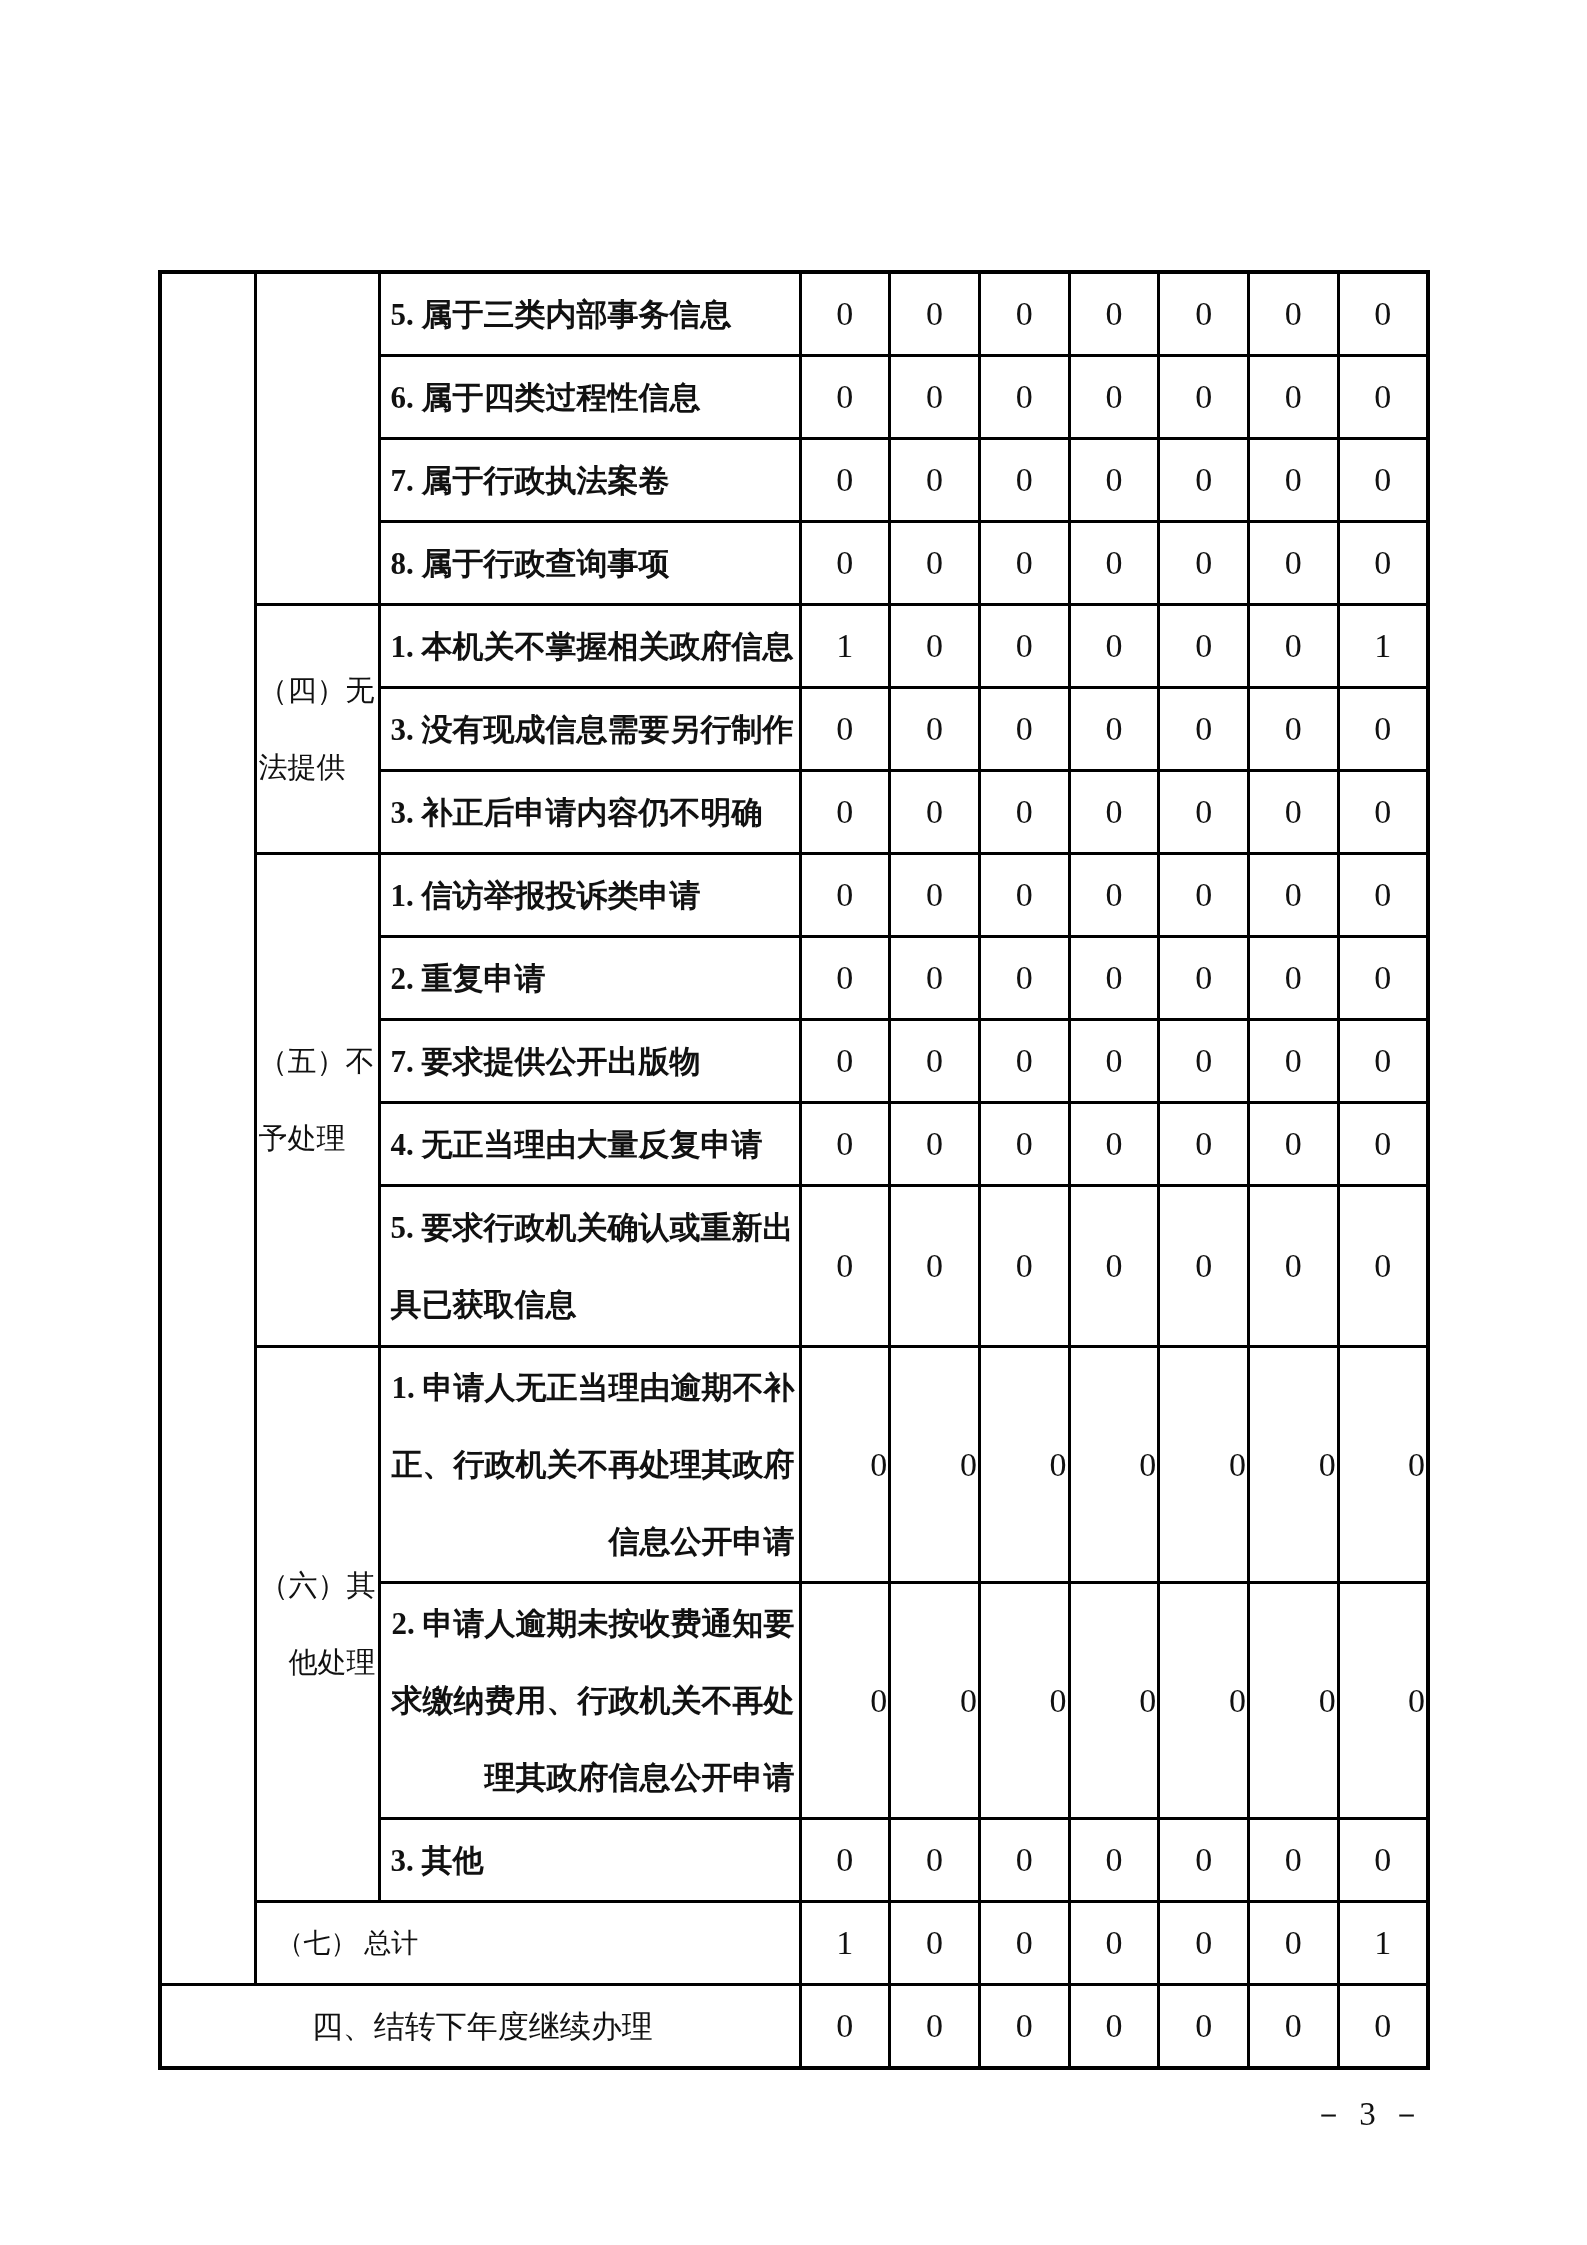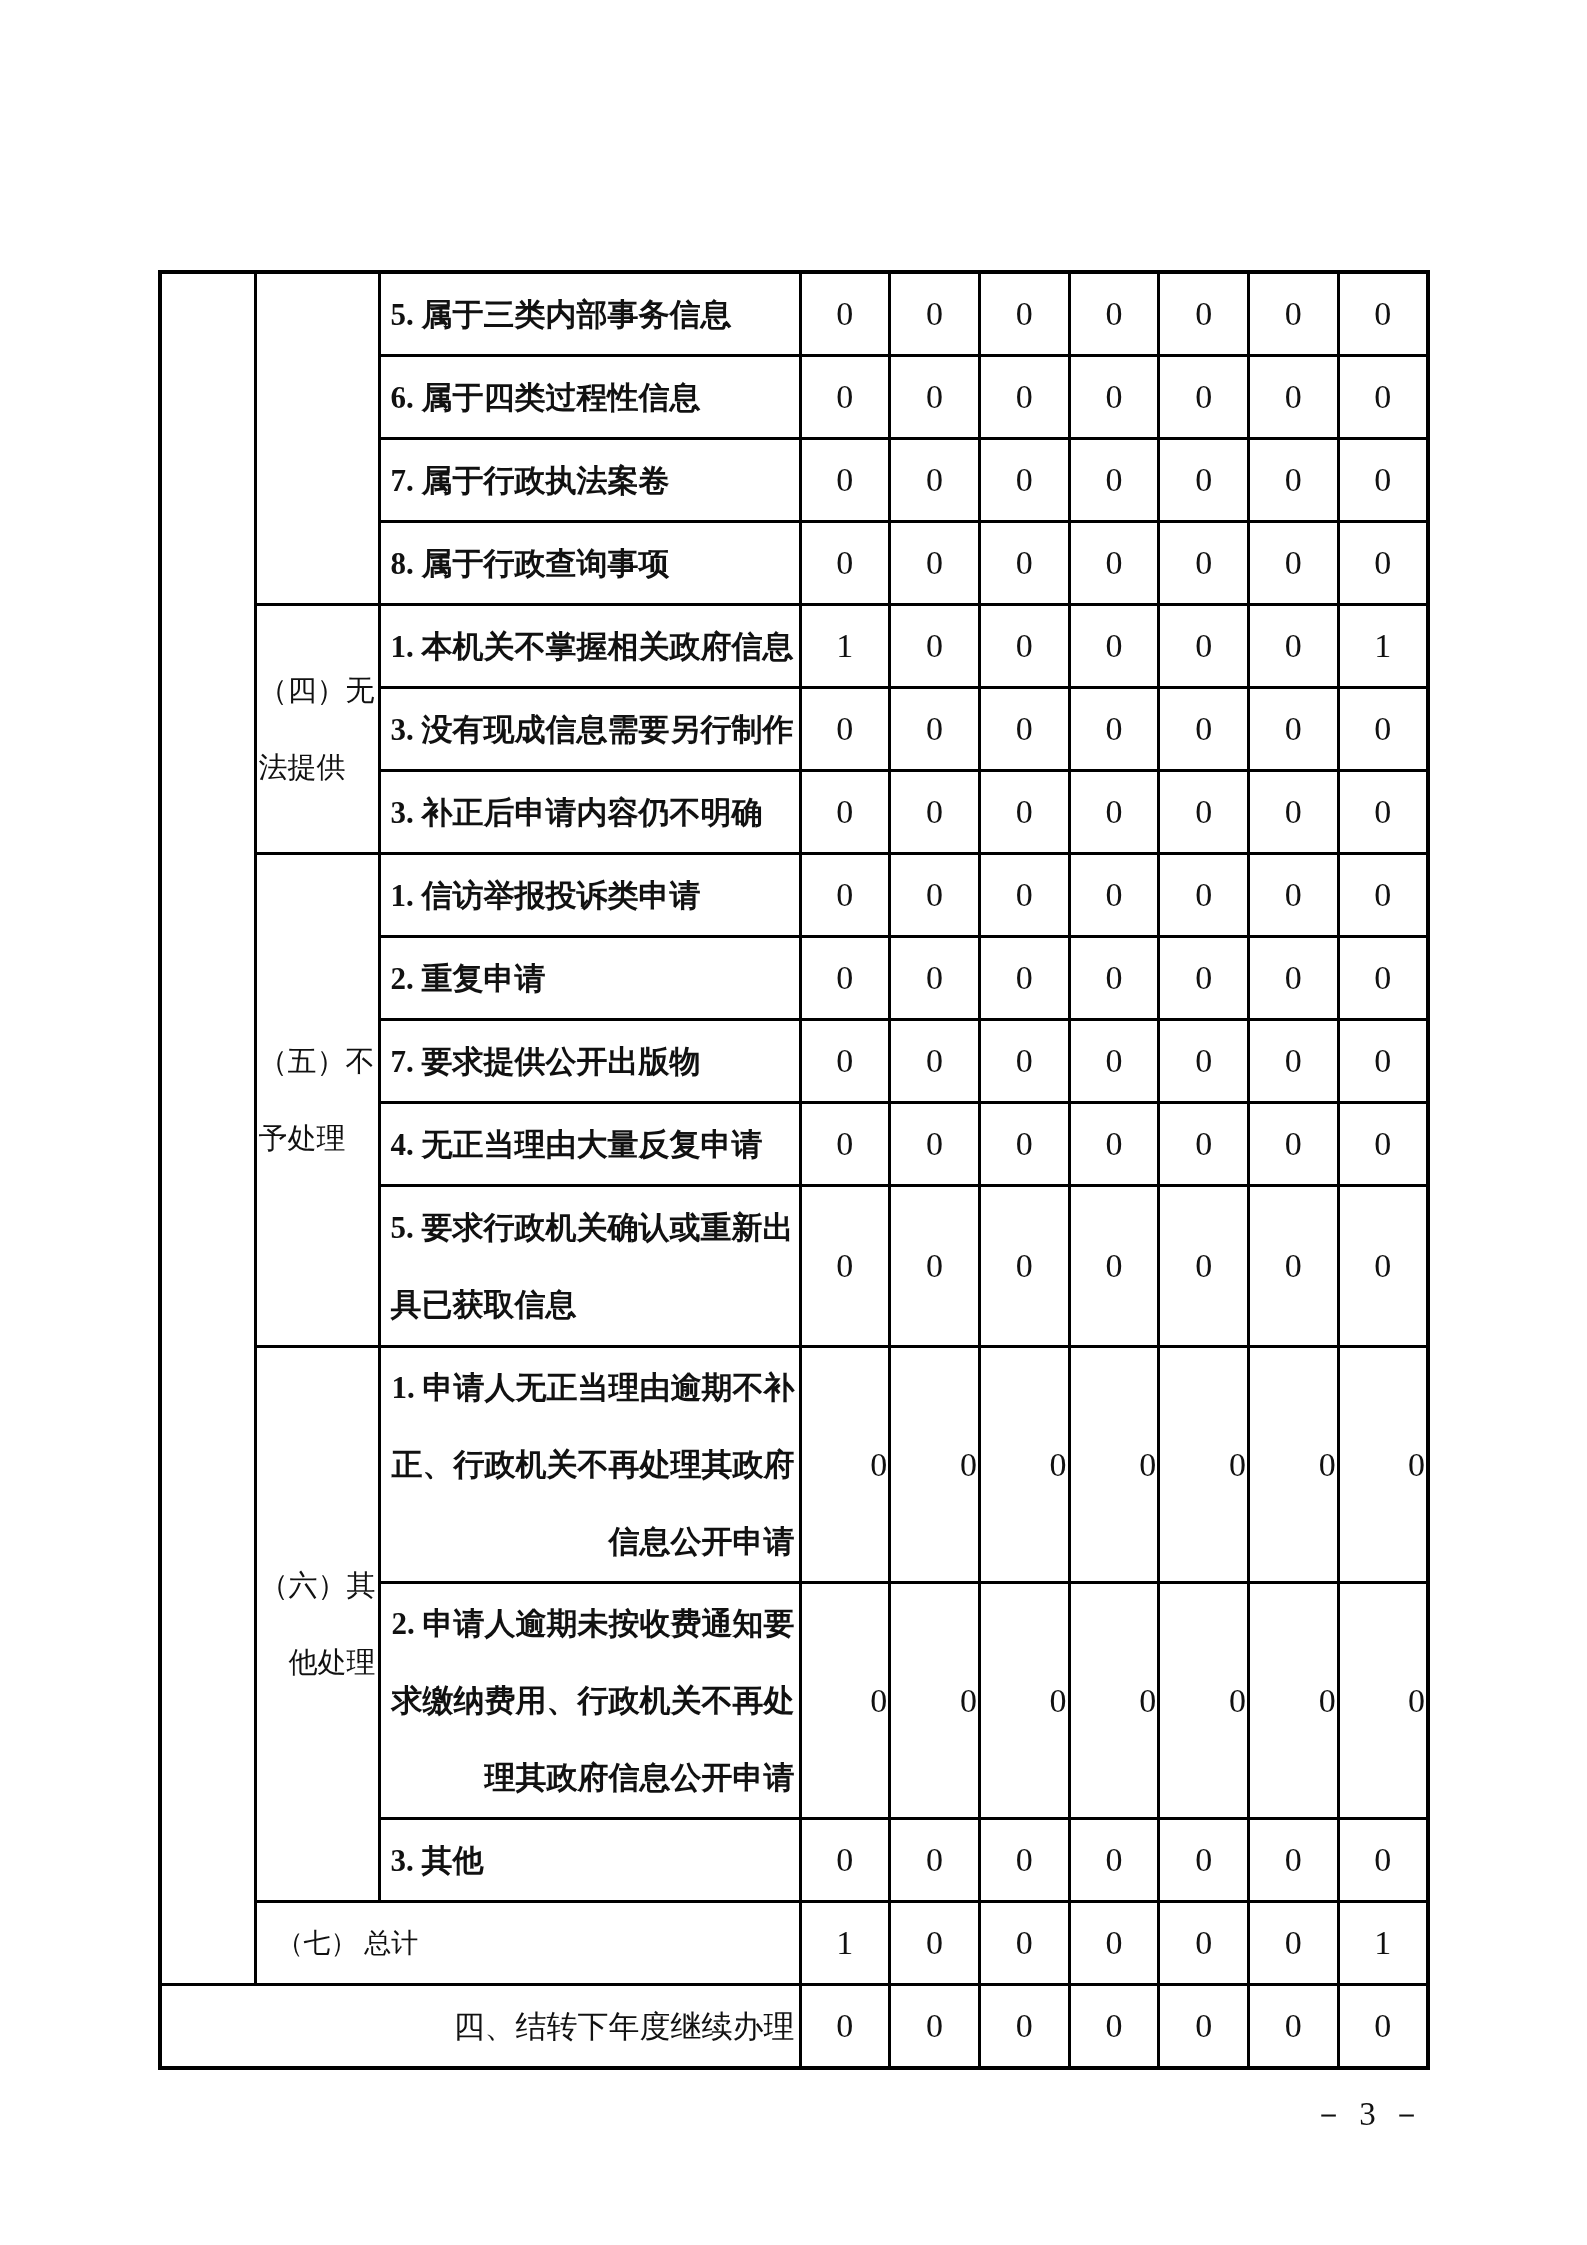--- a/index.html
+++ b/index.html
@@ -17,21 +17,21 @@
     border:3px solid #000;vertical-align:middle;overflow:hidden;
     word-break:break-all;
   }
   tr.h1>td{height:78px;}
   tr.h2>td{height:156px;}
   tr.h3>td{height:231px;text-align:right;}
   td.item{font-size:31px;line-height:77px;text-align:left;padding:0 4px 0 10px;font-weight:bold;}
   td.cat{font-size:29px;line-height:77px;text-align:left;padding:4px 2px;}
   td.val{font-size:34px;text-align:center;line-height:1;}
   td.total{font-size:27px;line-height:77px;text-align:left;padding:0 4px 0 20px;}
-  td.carry{font-size:31px;line-height:77px;text-align:right;padding:0 4px 0 8px;}
+  td.carry{font-size:31px;line-height:77px;text-align:center;padding:0 4px 0 8px;}
   td.spanner{background:#fff;}
   .footer{
     position:absolute;left:1312px;top:2092px;
     font-size:33px;letter-spacing:3px;color:#111;white-space:pre;
   }
 </style>
 </head>
 <body>
 
 <div class="page">

